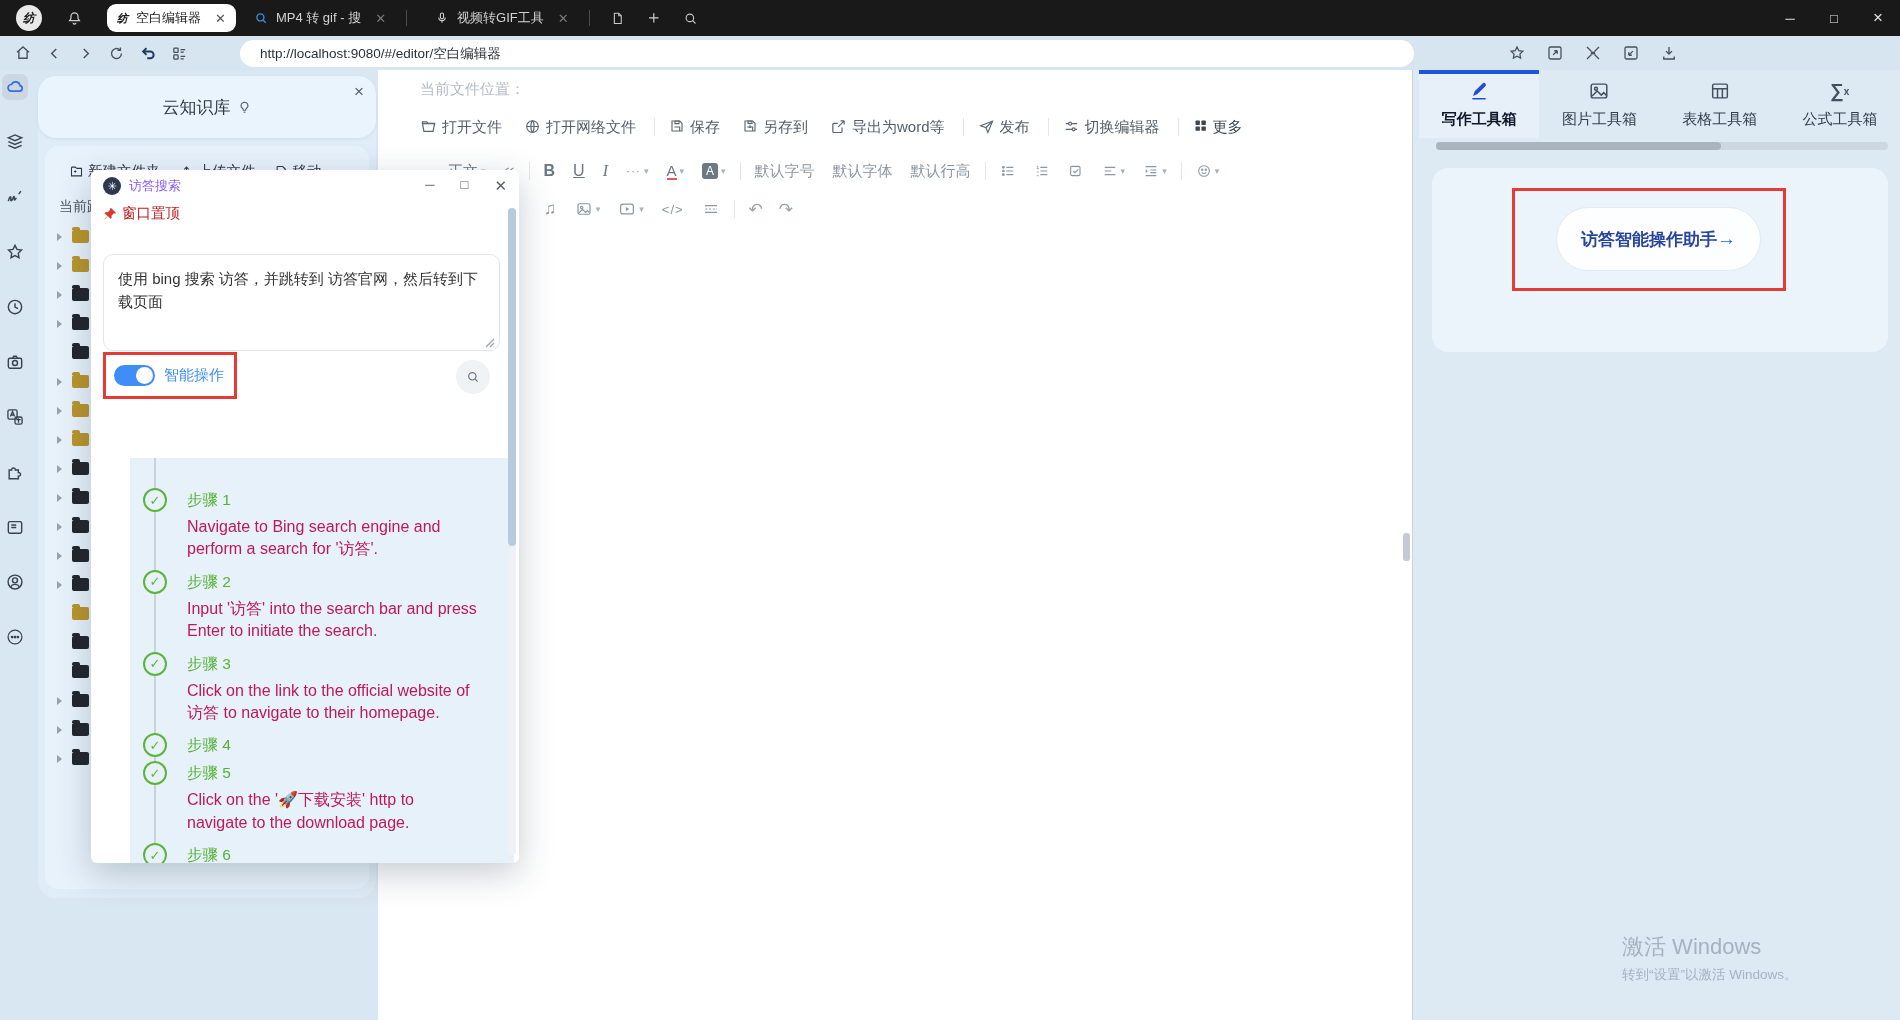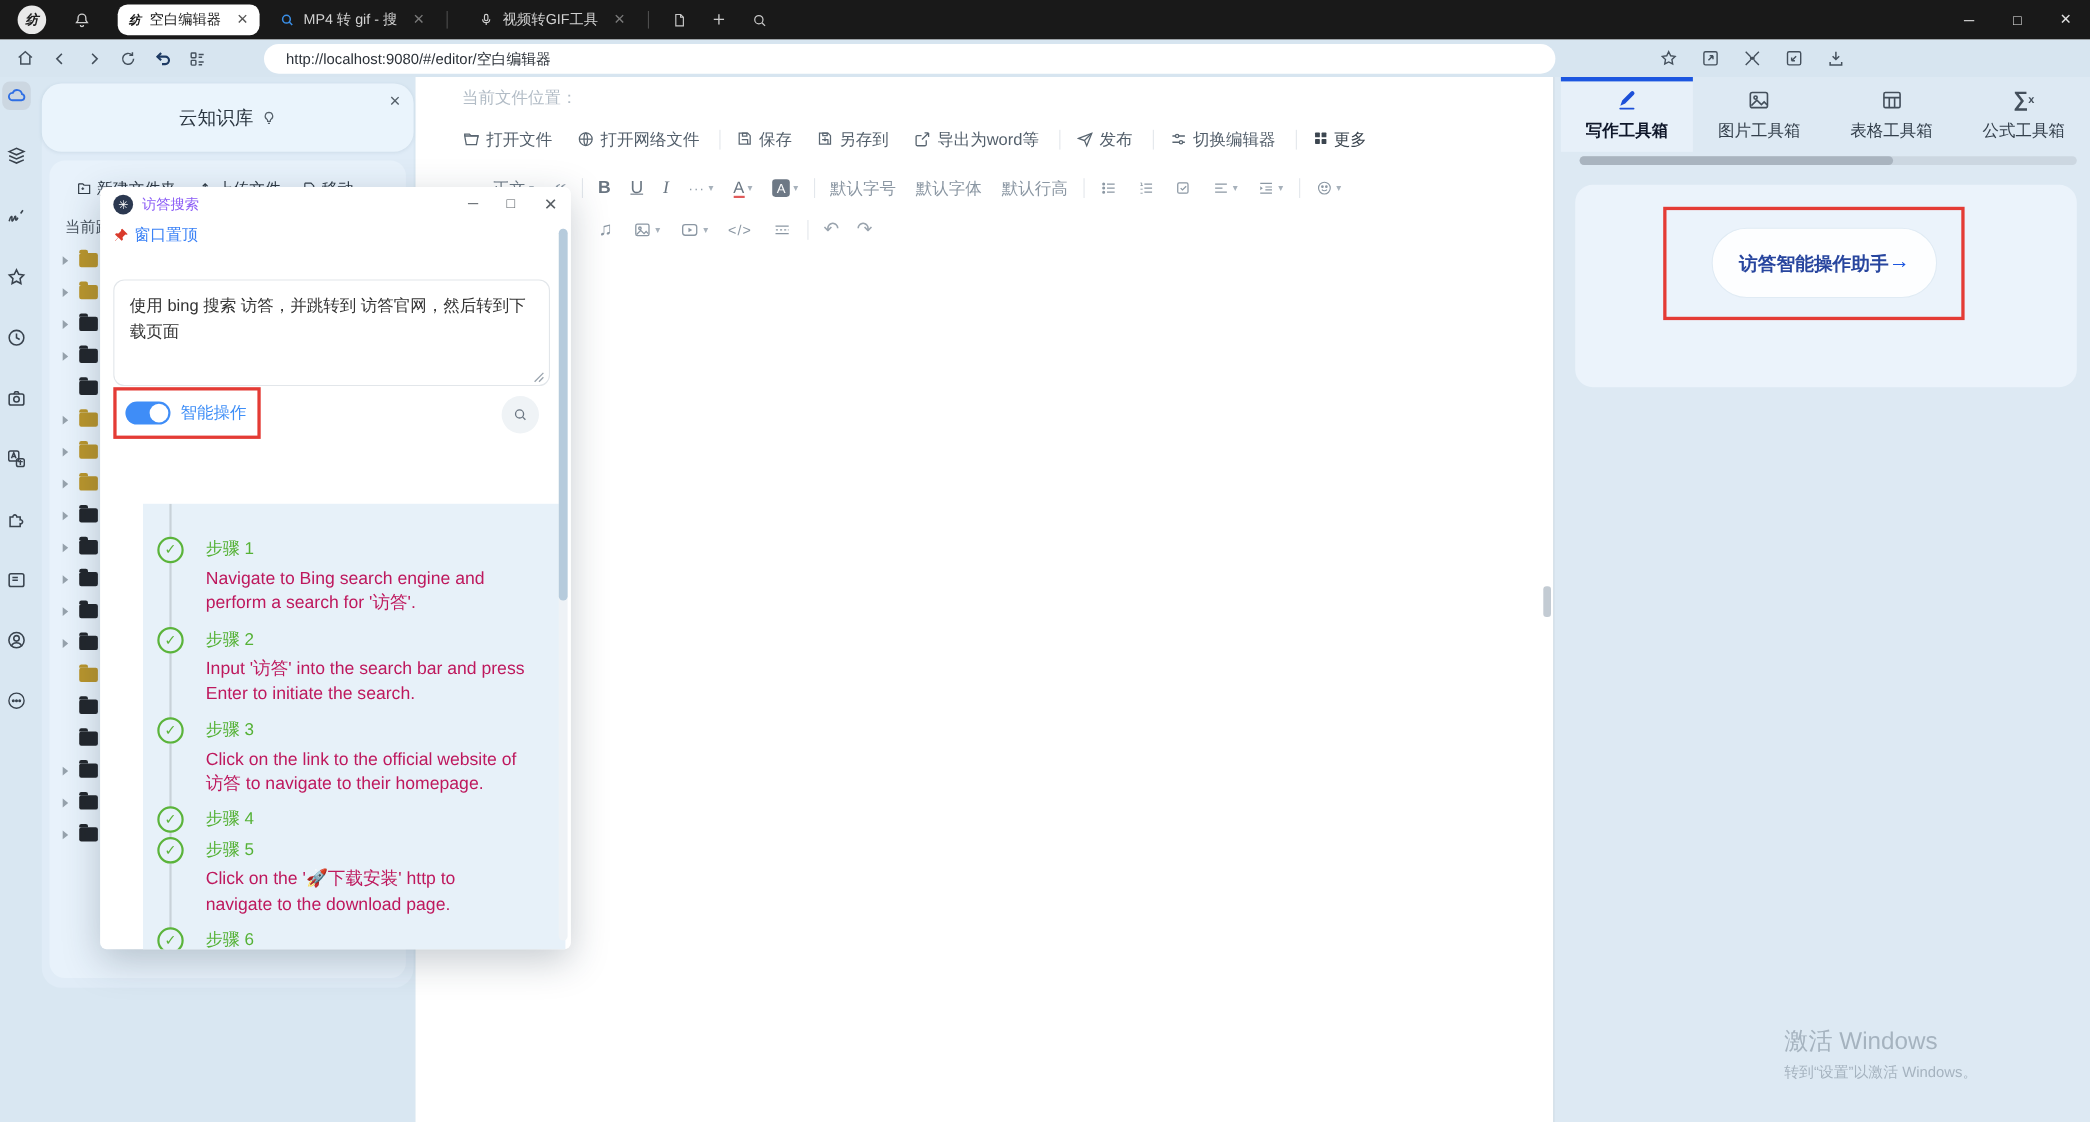--- a/index.html
+++ b/index.html
@@ -98,21 +98,21 @@
 .watermark{position:absolute;left:1622px;top:932px;color:#93a1ae;opacity:.75;z-index:2}
 .watermark .w1{font-size:22px}
 .watermark .w2{font-size:13.5px;margin-top:4px}
 
 
 .dialog{position:absolute;left:91px;top:170px;width:428px;height:693px;background:#fff;border-radius:6px;box-shadow:0 10px 34px rgba(30,50,70,.25);z-index:40}
 .dlg-titlebar{height:32px;display:flex;align-items:center;padding:0 12px}
 .dlg-logo{width:18px;height:18px;border-radius:50%;background:#2b3850;color:#fff;display:flex;align-items:center;justify-content:center;font-size:11px}
 .dlg-title{margin-left:8px;font-size:13px;color:#8b5cf6}
 .dlg-controls{margin-left:auto;display:flex;gap:26px;color:#5a6066;font-size:13px}
-.dlg-pin{display:flex;align-items:center;gap:4px;padding:2px 12px 0;font-size:14.5px;color:#3b82f6}
+.dlg-pin{display:flex;align-items:center;gap:4px;padding:2px 12px 0;font-size:14.5px;color:#b91c1c}
 .dlg-textarea{position:absolute;left:12px;top:84px;width:397px;height:97px;border:1px solid #e2e6ea;border-radius:10px;padding:12px 14px;font-size:15px;color:#333;line-height:1.55;font-family:inherit;resize:none;outline:none;background:#fff}
 .resize-grip{position:absolute;left:394px;top:168px;color:#9aa4ae}
 .rr-toggle{left:12px;top:182px;width:134px;height:47px;display:flex;align-items:center;gap:9px;padding-left:8px}
 .toggle{width:41px;height:21px;border-radius:11px;background:#3f8df7;position:relative;flex:none;cursor:pointer}
 .toggle::after{content:"";position:absolute;right:2px;top:2px;width:17px;height:17px;border-radius:50%;background:#fff}
 .toggle-label{color:#3e8ef7;font-size:15px}
 .dlg-search-btn{position:absolute;left:365px;top:190px;width:34px;height:34px;border-radius:50%;background:#eff3f6;display:flex;align-items:center;justify-content:center;color:#6b7682;cursor:pointer}
 .steps-panel{position:absolute;left:39px;top:288px;width:384px;bottom:0;background:#e7f1f9;overflow:hidden;padding:30px 0 0 12px}
 .steps-list{position:relative}
 .steps-list::before{content:"";position:absolute;left:12px;top:-30px;bottom:-40px;width:2px;background:#c9d2d9}

